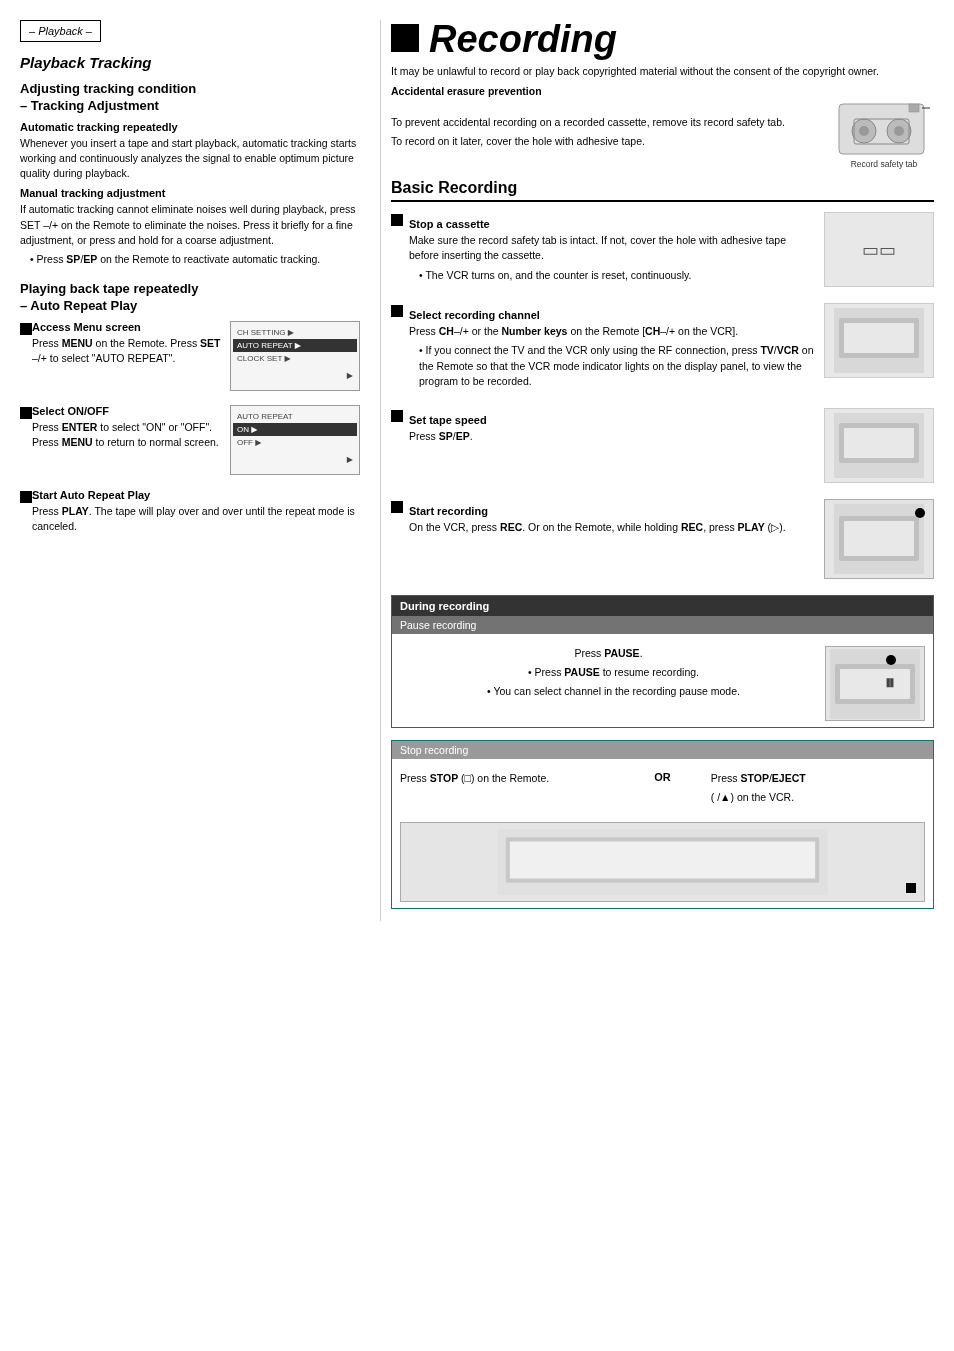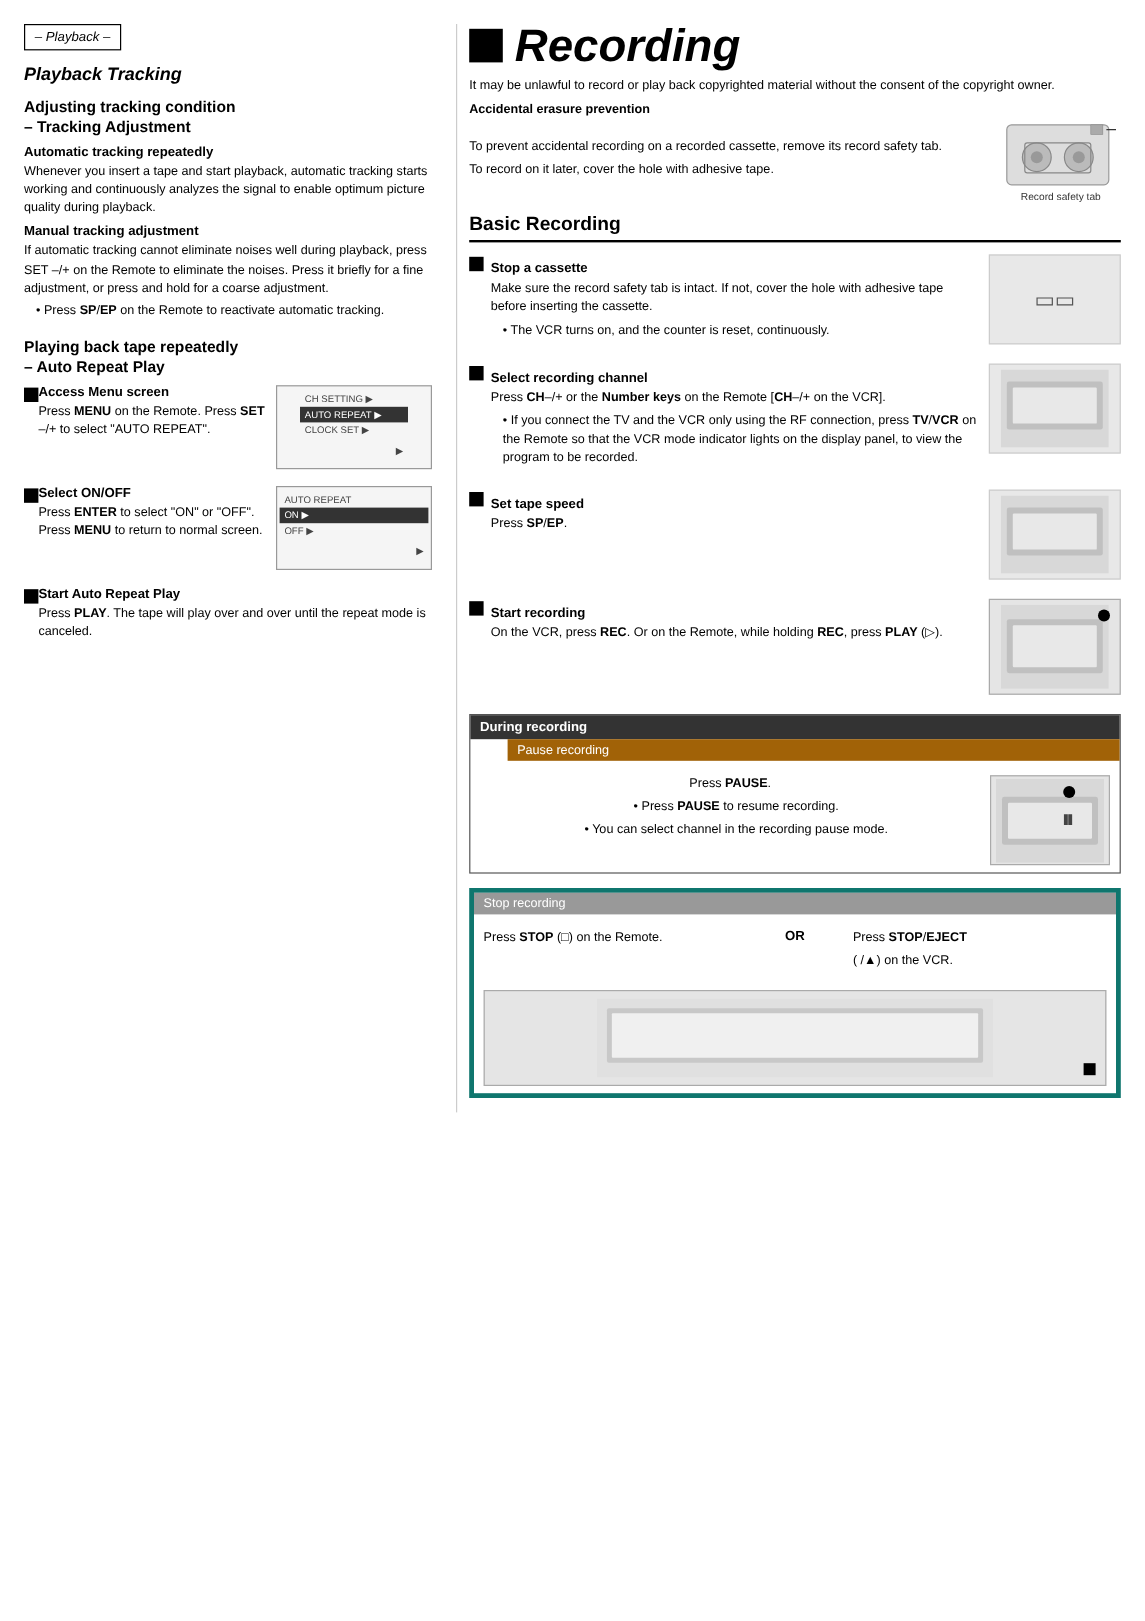--- a/index.html
+++ b/index.html
@@ -202,26 +202,25 @@
     .during-recording-header {
       background: #333;
       color: #fff;
       font-weight: bold;
       font-size: 11px;
       padding: 4px 8px;
       margin-bottom: 0;
     }
 
     .pause-recording-header {
-      background: #a16207;
+      background: #737373;
       color: #fff;
       font-size: 10.5px;
       padding: 3px 8px;
       margin-bottom: 6px;
-      margin-left: 31px;
     }
 
     .during-recording-section {
       border: 1px solid #555;
       margin-bottom: 12px;
     }
 
     .during-content {
       padding: 6px 8px;
       display: flex;
@@ -257,21 +256,21 @@
     
     .stop-recording-header {
       background: #999;
       color: #fff;
       font-size: 10.5px;
       padding: 3px 8px;
       margin-bottom: 6px;
     }
 
     .stop-recording-section {
-      border: 4px solid #0f766e;
+      border: 1px solid #0f766e;
       margin-bottom: 12px;
     }
 
     .stop-content {
       padding: 6px 8px;
       display: flex;
       gap: 30px;
       align-items: flex-start;
     }
 
@@ -353,21 +352,21 @@
     <div class="step-block">
       <div class="step-num-col">
         <div class="black-square"></div>
       </div>
       <div class="step-content">
         <div class="sub-heading">Access Menu screen</div>
         <div class="body-text">
           Press <span class="inline-bold">MENU</span> on the Remote. Press <span class="inline-bold">SET</span> –/+ to select "AUTO REPEAT".
         </div>
       </div>
-      <div class="menu-diagram" style="position:relative; padding:4px 19px;">
+      <div class="menu-diagram" style="position:relative; padding:4px 2px;">
         <div style="font-size:8px; padding:2px 4px; color:#444;">CH SETTING ▶</div>
         <div style="font-size:8px; padding:2px 4px; background:#333; color:#fff;">AUTO REPEAT ▶</div>
         <div style="font-size:8px; padding:2px 4px; color:#444;">CLOCK SET ▶</div>
         <div style="font-size:8px; padding:2px 4px; color:#444; margin-top:4px; text-align:right;">▶</div>
       </div>
     </div>
 
     
     <div class="step-block">
       <div class="step-num-col">

